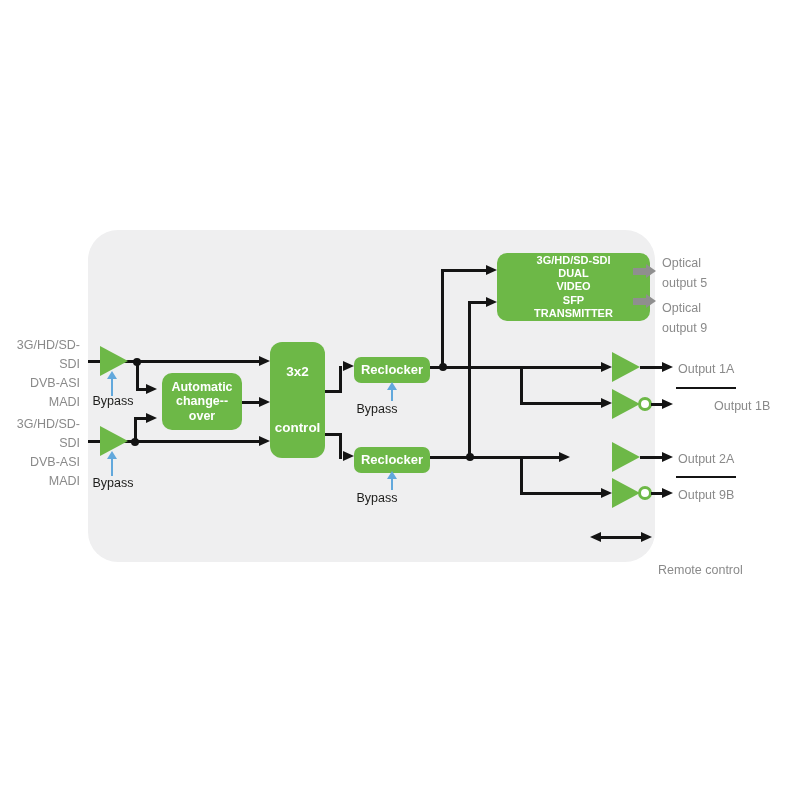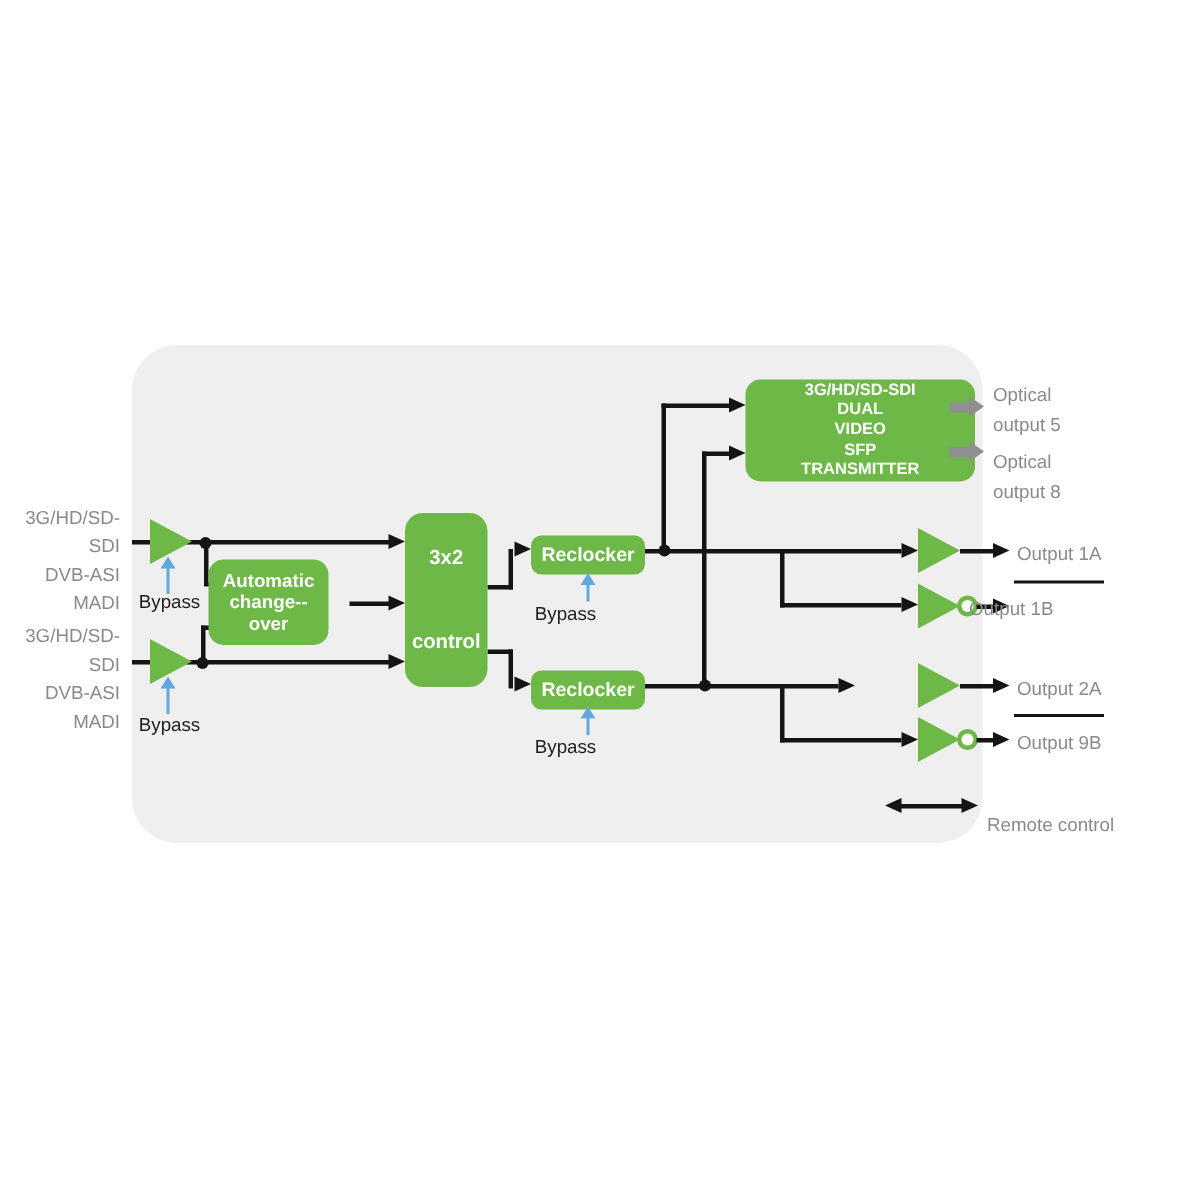--- a/index.html
+++ b/index.html
@@ -82,21 +82,21 @@
   <div class="ah-r" style="left:486px;top:297px;"></div>
 
   <div class="wire" style="left:520px;top:366px;width:3px;height:39px;"></div>
   <div class="wire" style="left:520px;top:402px;width:81px;height:3px;"></div>
   <div class="ah-r" style="left:601px;top:398px;"></div>
 
   <div class="wire" style="left:520px;top:456px;width:3px;height:39px;"></div>
   <div class="wire" style="left:520px;top:492px;width:81px;height:3px;"></div>
   <div class="ah-r" style="left:601px;top:488px;"></div>
 
-  <div class="gbox" style="left:139px;top:373px;width:80px;height:57px;border-radius:10px;font-size:12.5px;">
+  <div class="gbox" style="left:162px;top:373px;width:80px;height:57px;border-radius:10px;font-size:12.5px;">
     <div>Automatic</div>
     <div>change--</div>
     <div>over</div>
   </div>
 
   <div class="gbox" style="left:270px;top:342px;width:55px;height:116px;border-radius:12px;font-size:13.5px;gap:40px;">
     <div>3x2</div>
     <div>control</div>
   </div>
 
@@ -155,28 +155,28 @@
   <div class="garrow-head" style="left:646px;top:264px;"></div>
   <div class="garrow-body" style="left:633px;top:298px;"></div>
   <div class="garrow-head" style="left:646px;top:294px;"></div>
 
   <div class="glabel" style="left:662px;top:253px;">
     <div>Optical</div>
     <div>output 5</div>
   </div>
   <div class="glabel" style="left:662px;top:298px;">
     <div>Optical</div>
-    <div>output 8</div>
+    <div>output 9</div>
   </div>
 
   <div class="glabel" style="left:678px;top:359px;">Output 1A</div>
   <div class="overline" style="left:676px;top:387px;width:60px;"></div>
-  <div class="glabel" style="left:646px;top:396px;text-align:center;">Output 1B</div>
+  <div class="glabel" style="left:714px;top:396px;text-align:center;">Output 1B</div>
   <div class="glabel" style="left:678px;top:449px;">Output 2A</div>
   <div class="overline" style="left:676px;top:476px;width:60px;"></div>
   <div class="glabel" style="left:678px;top:485px;">Output 9B</div>
 
   <div class="wire" style="left:600px;top:536px;width:42px;height:3px;"></div>
   <div class="ah-l" style="left:590px;top:532px;"></div>
   <div class="ah-r" style="left:641px;top:532px;"></div>
-  <div class="glabel" style="left:658px;top:540px;">Remote control</div>
+  <div class="glabel" style="left:658px;top:560px;">Remote control</div>
 
 </div>
 
 </body></html>

